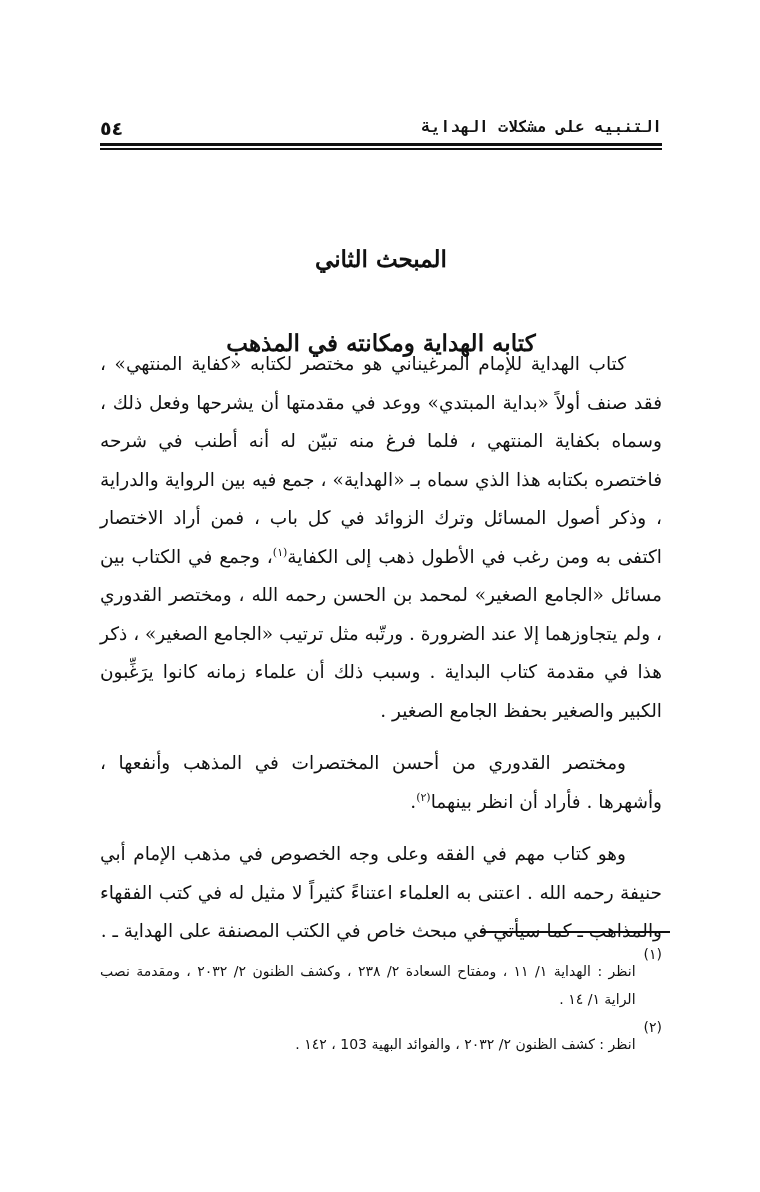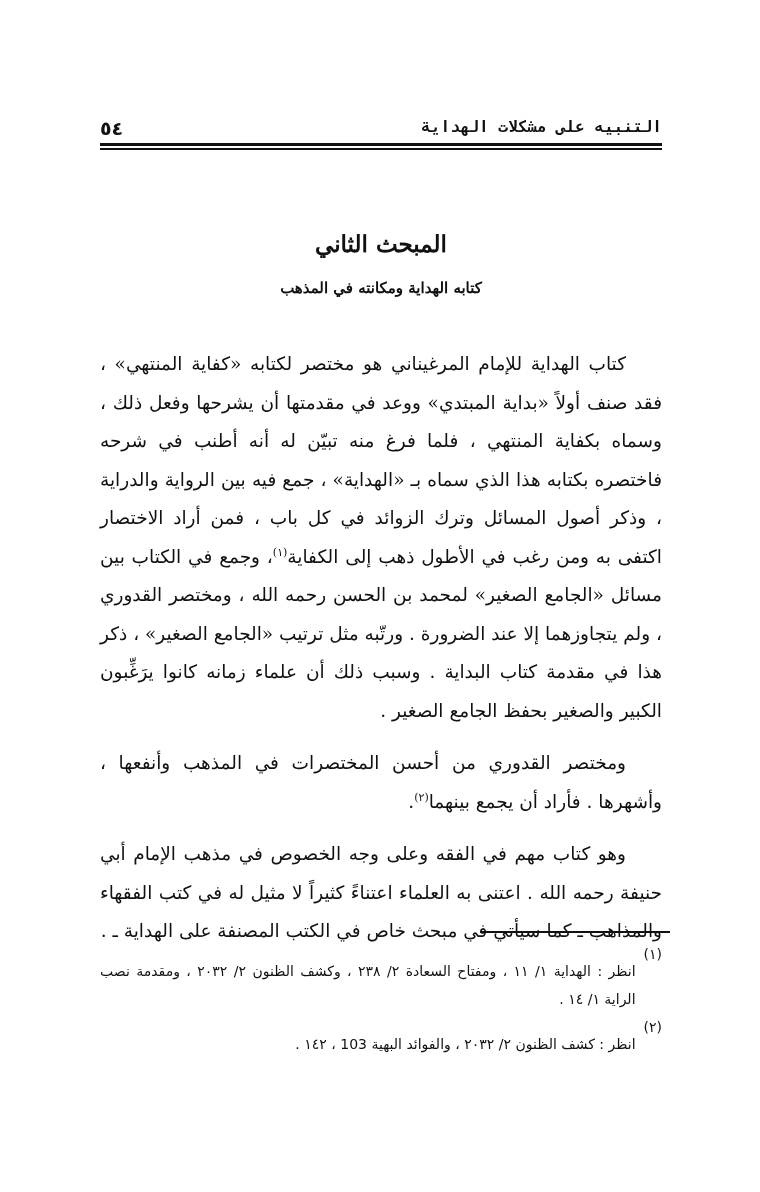--- a/index.html
+++ b/index.html
@@ -60,32 +60,33 @@
       right: 98px;
       top: 148px;
       height: 1.5px;
       background: #111111;
     }
     
     .heading-block {
       position: absolute;
       left: 100px;
       right: 98px;
-      top: 222px;
+      top: 237px;
       text-align: center;
     }
     .section-label {
       font-weight: bold;
       font-size: 23px;
       line-height: 44px;
     }
     .section-title {
       font-weight: bold;
-      font-size: 15px;
+      font-size: 23px;
       line-height: 44px;
+      margin-top: 40px;
     }
     
     .body-text {
       position: absolute;
       left: 100px;
       right: 98px;
       top: 345px;
       direction: rtl;
       text-align: justify;
       text-align-last: right;
@@ -150,21 +151,21 @@
   <div class="header-rule-thick"></div>
   <div class="header-rule-thin"></div>
 
   <div class="heading-block">
     <div class="section-label">المبحث الثاني</div>
     <div class="section-title">كتابه الهداية ومكانته في المذهب</div>
   </div>
 
   <div class="body-text">
     <p><span>كتاب الهداية للإمام المرغيناني هو مختصر لكتابه «كفاية المنتهي» ، فقد صنف أولاً «بداية المبتدي» ووعد في مقدمتها أن يشرحها وفعل ذلك ، وسماه بكفاية المنتهي ، فلما فرغ منه تبيّن له أنه أطنب في شرحه فاختصره بكتابه هذا الذي سماه بـ «الهداية» ، جمع فيه بين الرواية والدراية ، وذكر أصول المسائل وترك الزوائد في كل باب ، فمن أراد الاختصار اكتفى به ومن رغب في الأطول ذهب إلى الكفاية</span><span class="fn-mark">(١)</span><span>، وجمع في الكتاب بين مسائل «الجامع الصغير» لمحمد بن الحسن رحمه الله ، ومختصر القدوري ، ولم يتجاوزهما إلا عند الضرورة . ورتّبه مثل ترتيب «الجامع الصغير» ، ذكر هذا في مقدمة كتاب البداية . وسبب ذلك أن علماء زمانه كانوا يرَغِّبون الكبير والصغير بحفظ الجامع الصغير .</span></p>
-    <p><span>ومختصر القدوري من أحسن المختصرات في المذهب وأنفعها ، وأشهرها . فأراد أن يجمع بينهما</span><span class="fn-mark">(٢)</span><span>.</span></p>
+    <p><span>ومختصر القدوري من أحسن المختصرات في المذهب وأنفعها ، وأشهرها . فأراد أن انظر بينهما</span><span class="fn-mark">(٢)</span><span>.</span></p>
     <p><span>وهو كتاب مهم في الفقه وعلى وجه الخصوص في مذهب الإمام أبي حنيفة رحمه الله . اعتنى به العلماء اعتناءً كثيراً لا مثيل له في كتب الفقهاء والمذاهب ـ كما سيأتي في مبحث خاص في الكتب المصنفة على الهداية ـ .</span></p>
   </div>
 
   <div class="footnote-rule"></div>
 
   <div class="footnotes">
     <div class="footnote">
       <span class="footnote-num">(١)</span>
       <span class="footnote-text">انظر : الهداية ١/ ١١ ، ومفتاح السعادة ٢/ ٢٣٨ ، وكشف الظنون ٢/ ٢٠٣٢ ، ومقدمة نصب الراية ١/ ١٤ .</span>
     </div>

